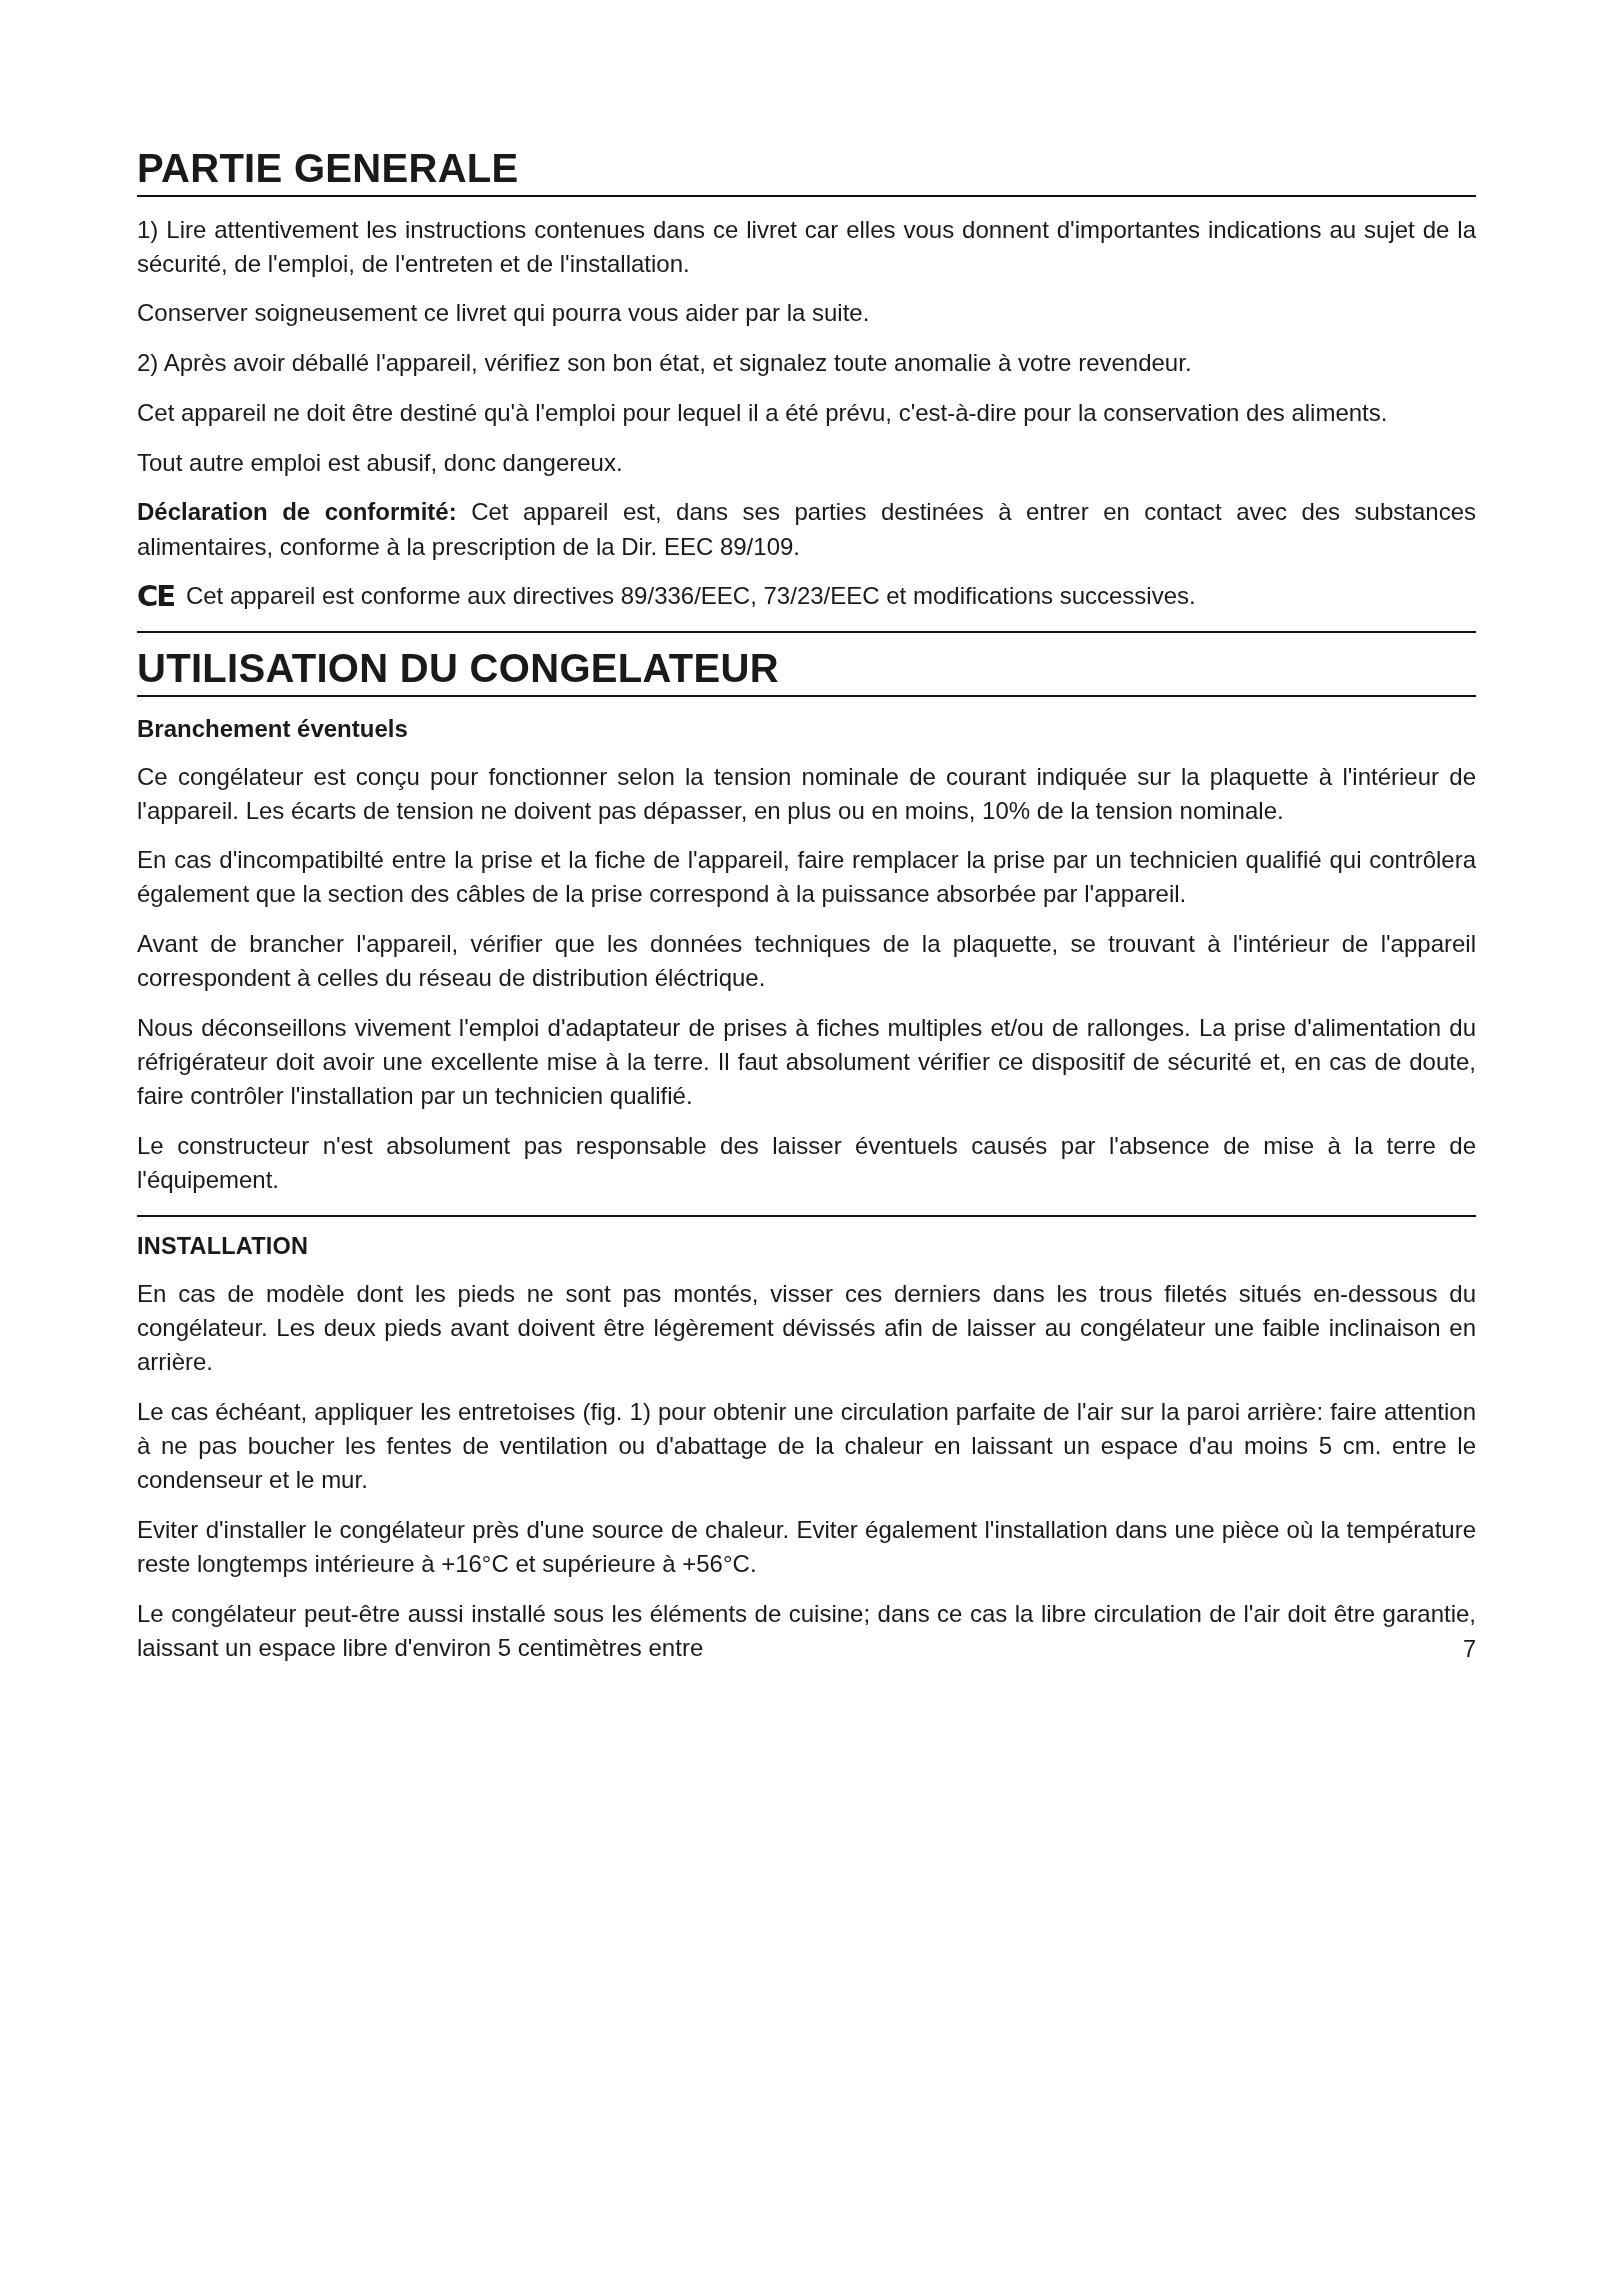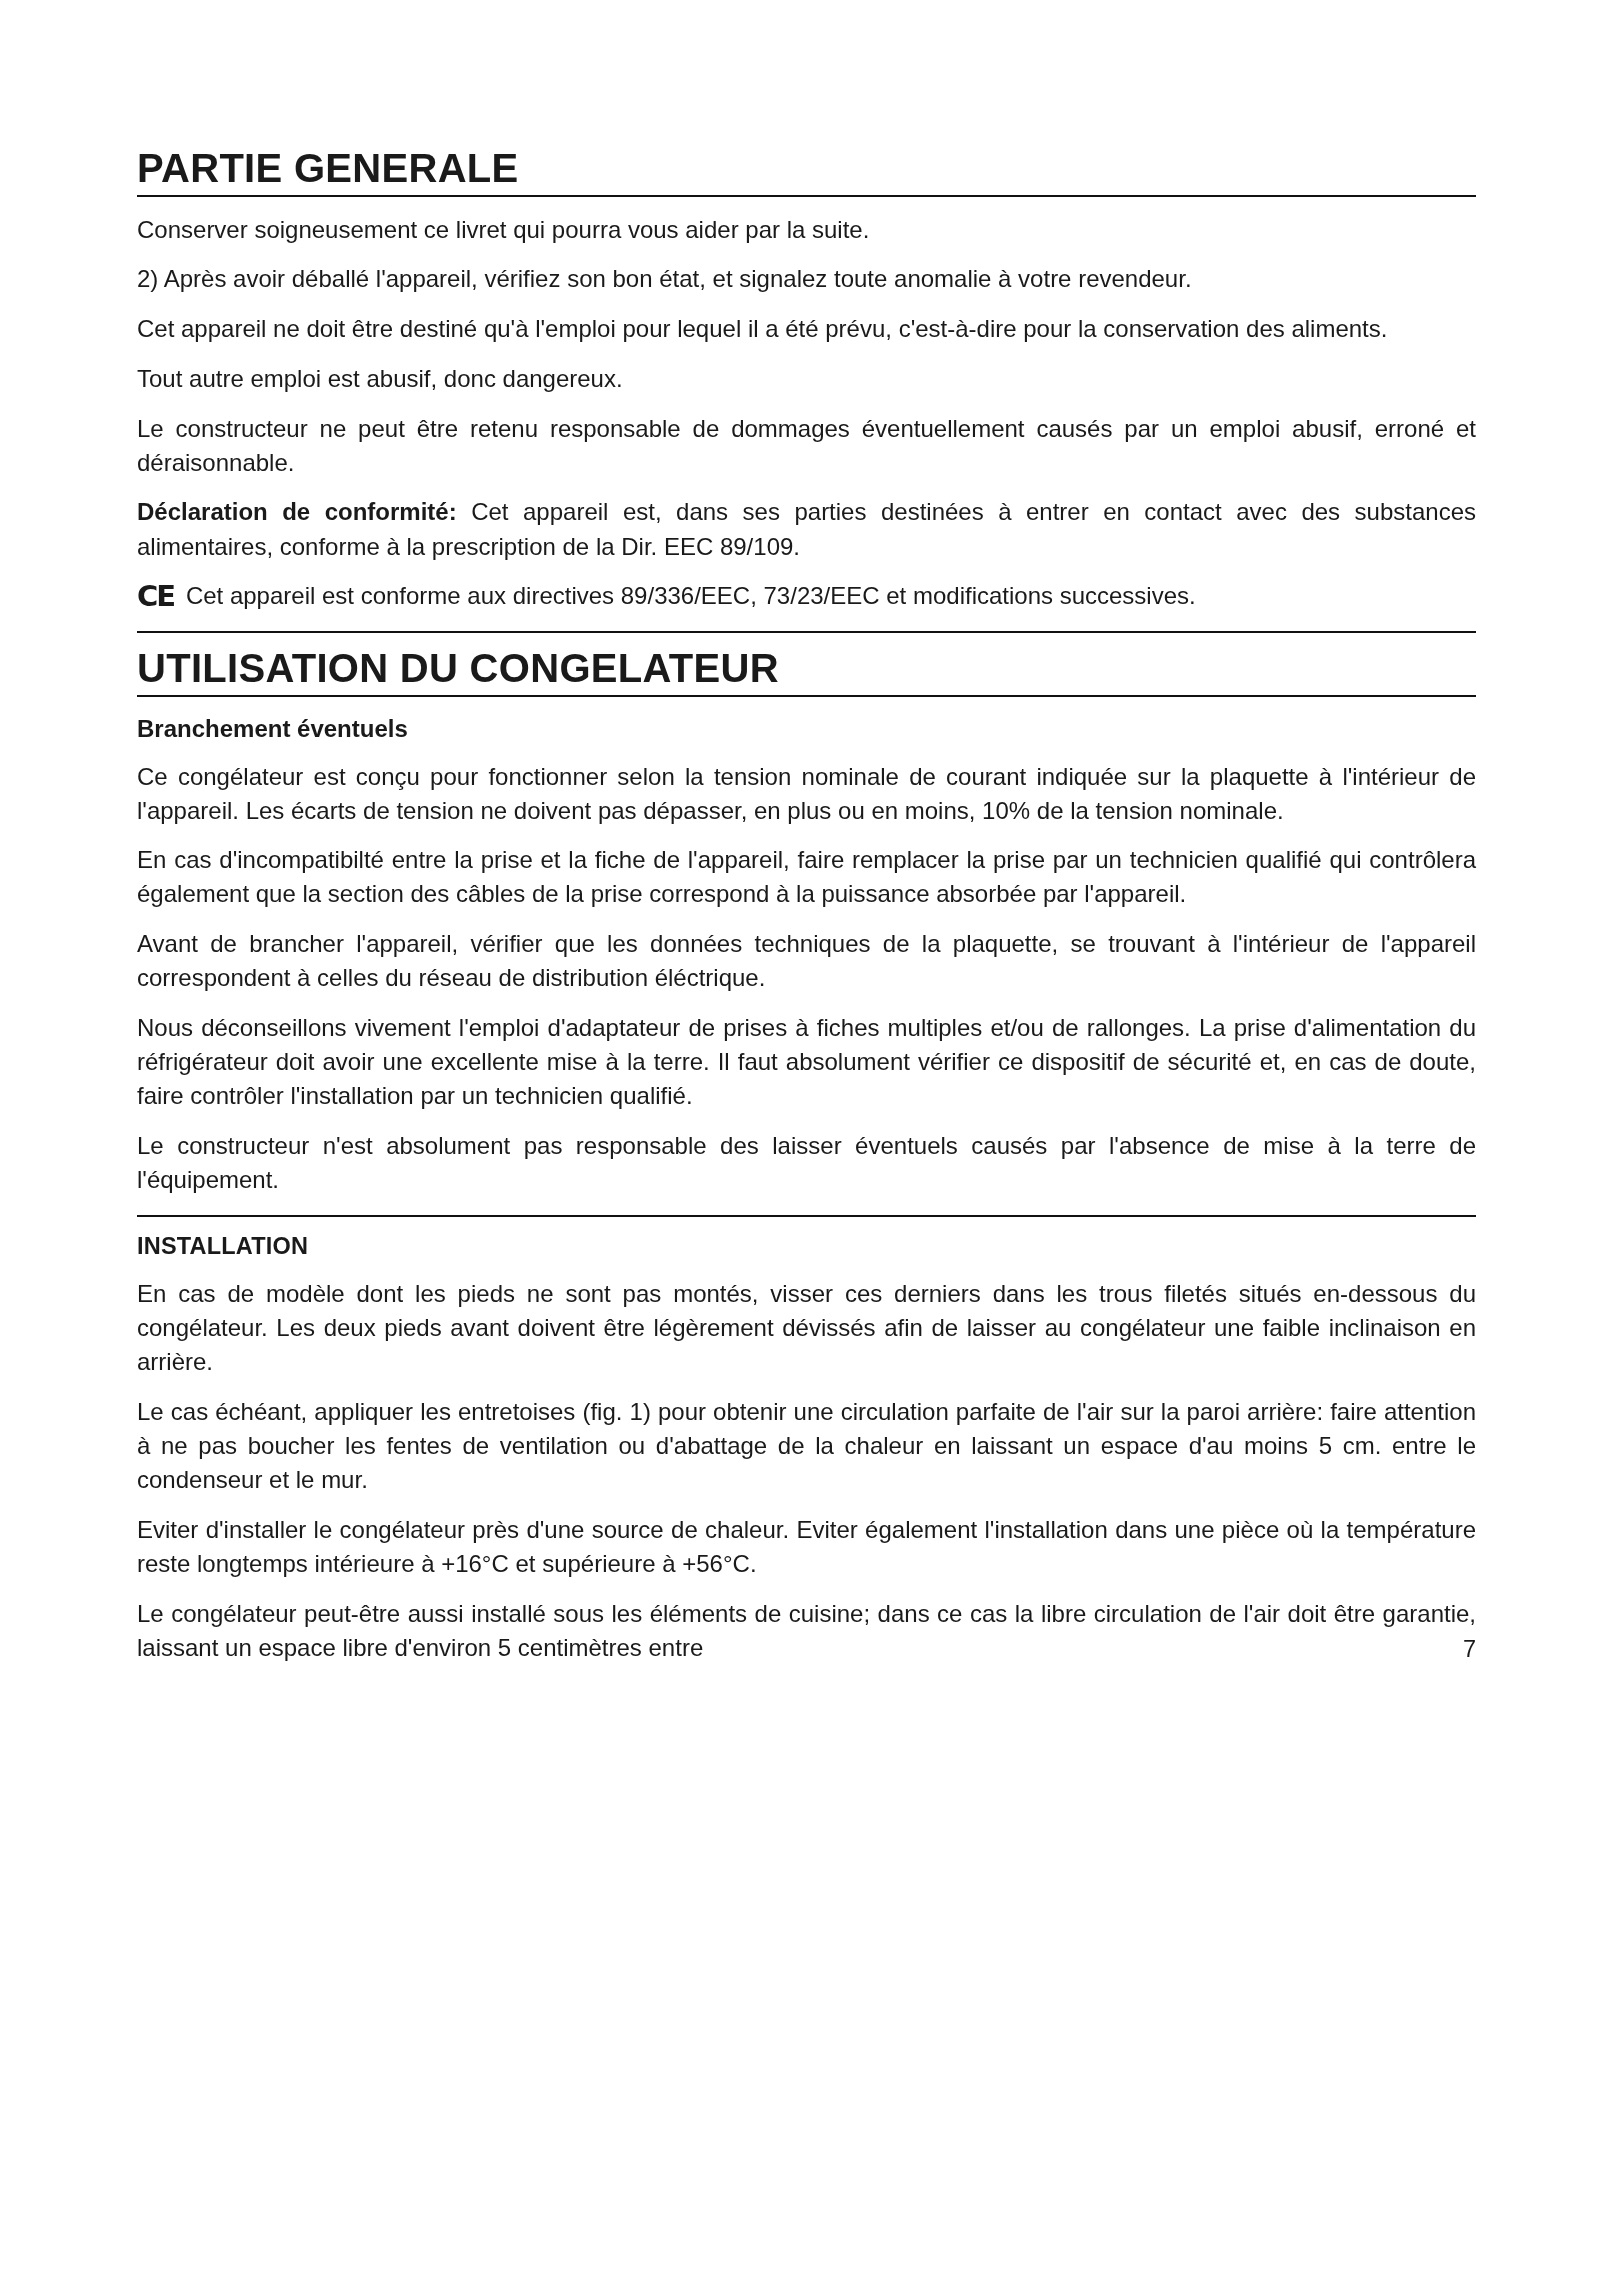--- a/index.html
+++ b/index.html
@@ -87,25 +87,25 @@
 </head>
 <body>
 
 <div class="page">
   <div class="doc">
 
     <div class="block">
       <h1 class="section-title">PARTIE GENERALE</h1>
       <div class="rule"></div>
 
+      <p class="para">1) Lire attentivement les instructions contenues dans ce livret car elles vous donnent d'importantes indications au sujet de la sécurité, de l'emploi, de l'entreten et de l'installation.</p>
       <p class="para">Conserver soigneusement ce livret qui pourra vous aider par la suite.</p>
       <p class="para">2) Après avoir déballé l'appareil, vérifiez son bon état, et signalez toute anomalie à votre revendeur.</p>
       <p class="para">Cet appareil ne doit être destiné qu'à l'emploi pour lequel il a été prévu, c'est-à-dire pour la conservation des aliments.</p>
       <p class="para">Tout autre emploi est abusif, donc dangereux.</p>
-      <p class="para">Le constructeur ne peut être retenu responsable de dommages éventuellement causés par un emploi abusif, erroné et déraisonnable.</p>
 
       <p class="para"><span class="bold-lead">Déclaration de conformité:</span><span> Cet appareil est, dans ses parties destinées à entrer en contact avec des substances alimentaires, conforme à la prescription de la Dir. EEC 89/109.</span></p>
 
       <p class="para"><span class="ce-mark">CE</span><span>Cet appareil est conforme aux directives 89/336/EEC, 73/23/EEC et modifications successives.</span></p>
     </div>
 
     <div class="rule thin"></div>
 
     <div class="block">
       <h1 class="section-title">UTILISATION DU CONGELATEUR</h1>

